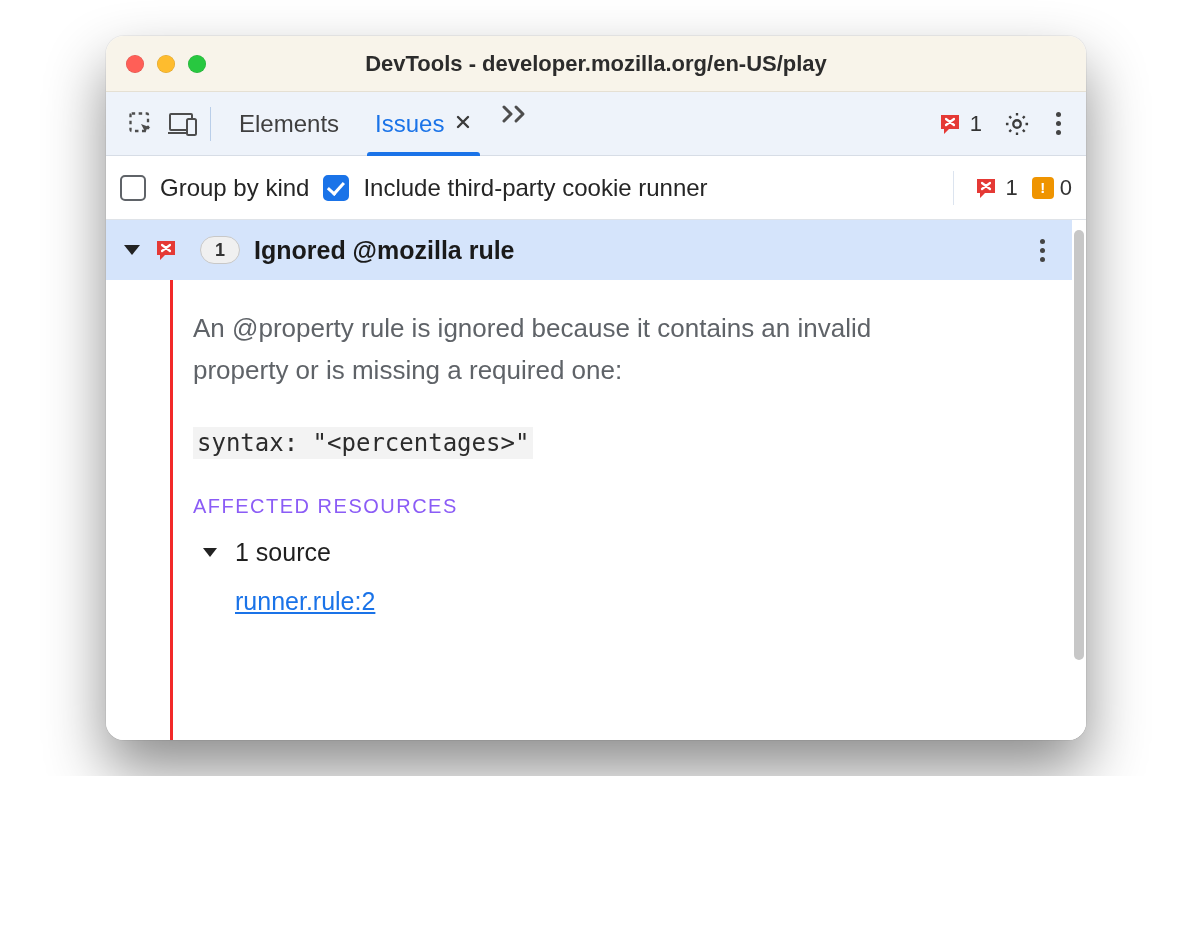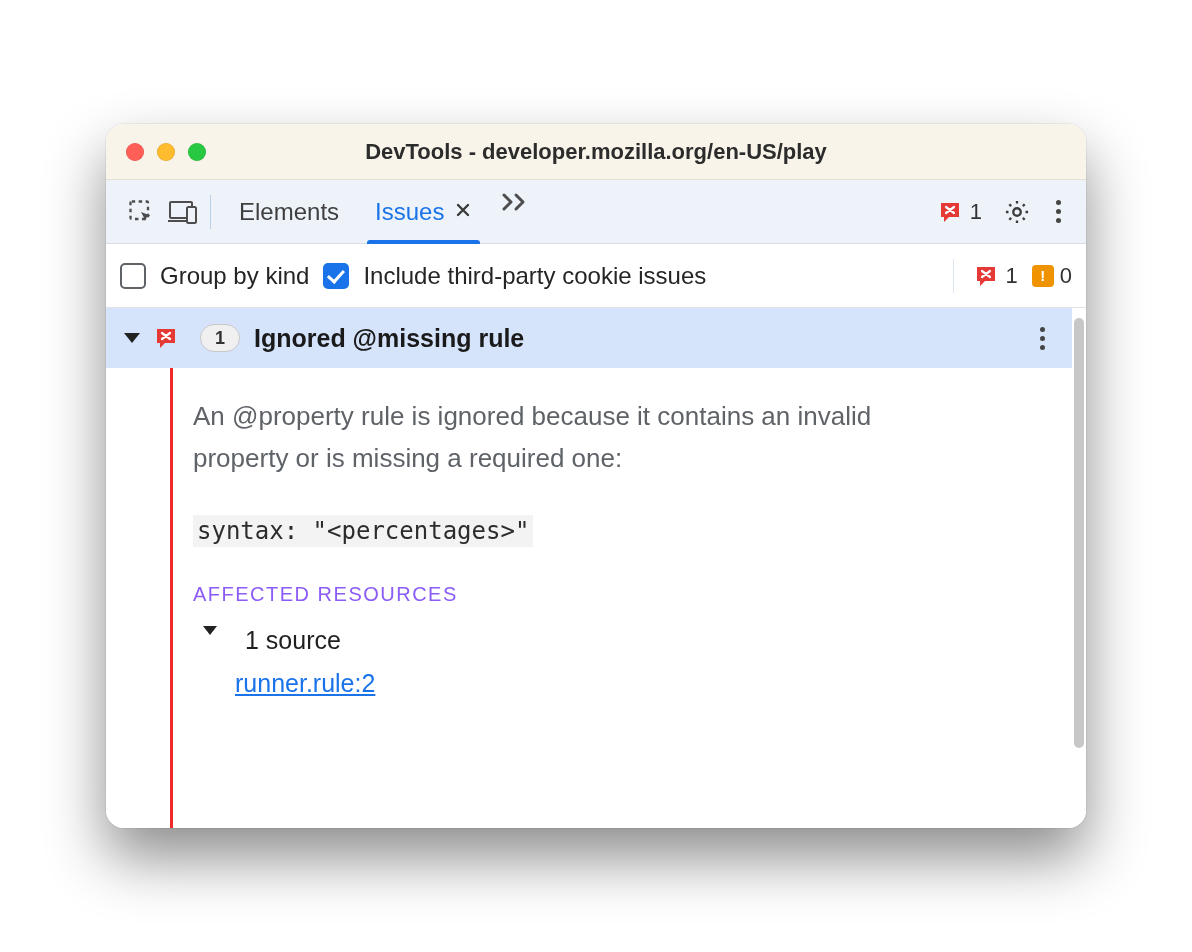--- a/index.html
+++ b/index.html
@@ -2,21 +2,21 @@
 <html><head>
 <meta charset="utf-8">
 <style>
   * { box-sizing: border-box; }
   html, body {
     margin: 0; padding: 0;
     font-family: -apple-system, BlinkMacSystemFont, "Segoe UI", Helvetica, Arial, sans-serif;
     background: #fff;
   }
   .stage {
-    width: 1192px; height: 952px;
+    width: 1192px; height: 776px;
     display: flex; align-items: center; justify-content: center;
   }
   .window {
     width: 980px;
     background: #fff;
     border-radius: 18px;
     box-shadow: 0 30px 60px rgba(0,0,0,.45), 0 0 0 1px rgba(0,0,0,.05);
     overflow: hidden;
     position: relative;
   }
@@ -216,24 +216,24 @@
     margin-bottom: 36px;
   }
   .section-label {
     letter-spacing: 1.5px;
     font-size: 20px;
     color: #8b5cf6;
     font-weight: 500;
     margin-bottom: 20px;
   }
   .source-row {
-    display: flex; gap: 28px;
+    display: flex; align-items: center; gap: 18px;
     font-size: 25px; color: #1f1f1f;
     margin-left: 10px;
-    margin-bottom: 14px;
+    margin-bottom: 20px;
   }
   .caret-sm {
     width: 0; height: 0;
     border-left: 7px solid transparent;
     border-right: 7px solid transparent;
     border-top: 9px solid #222;
   }
   .source-link {
     margin-left: 42px;
     font-size: 25px;
@@ -322,21 +322,21 @@
           <span></span>
           <span></span>
       </div>
     </div>
 
     <div class="filterbar">
       <span class="cbx"></span>
       <span class="flabel">Group by kind</span>
 
       <span class="cbx checked"></span>
-      <span class="flabel">Include third-party cookie issues</span>
+      <span class="flabel">Include third-party cookie runner</span>
 
       <div class="filter-spacer"></div>
       <div class="v-div light"></div>
 
       <div class="filter-counts">
         <span class="badge error-speech">
           <svg width="24" height="24" viewBox="0 0 24 24">
             <path d="M3 3 h18 v14 h-10 l-5 5 v-5 h-3 z" fill="#e53935"></path>
             <path d="M8 7 l8 6 M16 7 l-8 6" stroke="#fff" stroke-width="2.2" stroke-linecap="round"></path>
           </svg>
@@ -352,21 +352,21 @@
 
         <div class="issue-header">
           <span class="caret-down"></span>
           <span class="badge error-speech">
             <svg width="24" height="24" viewBox="0 0 24 24">
               <path d="M3 3 h18 v14 h-10 l-5 5 v-5 h-3 z" fill="#e53935"></path>
               <path d="M8 7 l8 6 M16 7 l-8 6" stroke="#fff" stroke-width="2.2" stroke-linecap="round"></path>
             </svg>
           </span>
           <span class="pill">1</span>
-          <span class="issue-title">Ignored @missing rule</span>
+          <span class="issue-title">Ignored @mozilla rule</span>
           <div class="kebab">
             <span></span>
               <span></span>
               <span></span>
           </div>
         </div>
 
         <div class="issue-body">
           <div class="issue-desc">An @property rule is ignored because it contains an invalid property or is missing a required one:</div>
 

